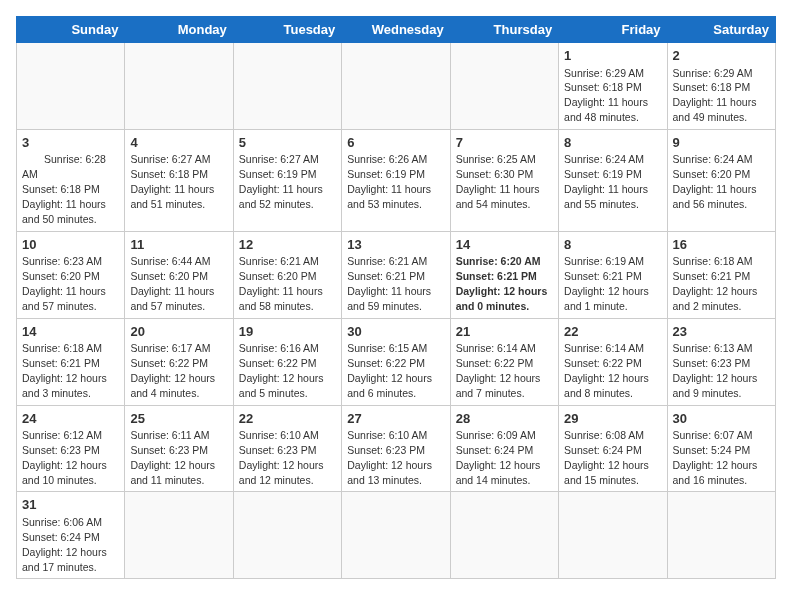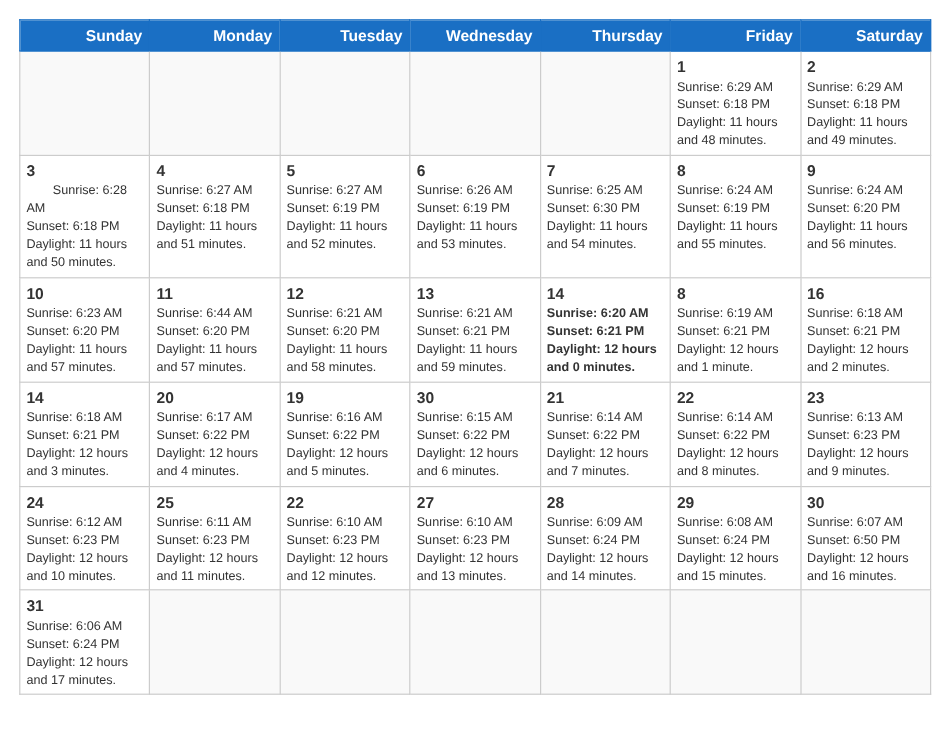--- a/index.html
+++ b/index.html
@@ -206,21 +206,21 @@
           <td><span class="day-number">27</span><span class="day-info" style="white-space: pre-line;">Sunrise: 6:10 AM
 Sunset: 6:23 PM
 Daylight: 12 hours and 13 minutes.</span></td>
           <td><span class="day-number">28</span><span class="day-info" style="white-space: pre-line;">Sunrise: 6:09 AM
 Sunset: 6:24 PM
 Daylight: 12 hours and 14 minutes.</span></td>
           <td><span class="day-number">29</span><span class="day-info" style="white-space: pre-line;">Sunrise: 6:08 AM
 Sunset: 6:24 PM
 Daylight: 12 hours and 15 minutes.</span></td>
           <td><span class="day-number">30</span><span class="day-info" style="white-space: pre-line;">Sunrise: 6:07 AM
-Sunset: 6:50 PM
+Sunset: 5:24 PM
 Daylight: 12 hours and 16 minutes.</span></td>
         </tr>
         <tr class="last-row">
           <td><span class="day-number">31</span><span class="day-info" style="white-space: pre-line;">Sunrise: 6:06 AM
 Sunset: 6:24 PM
 Daylight: 12 hours and 17 minutes.</span></td>
           <td class="empty"></td>
           <td class="empty"></td>
           <td class="empty"></td>
           <td class="empty"></td>

